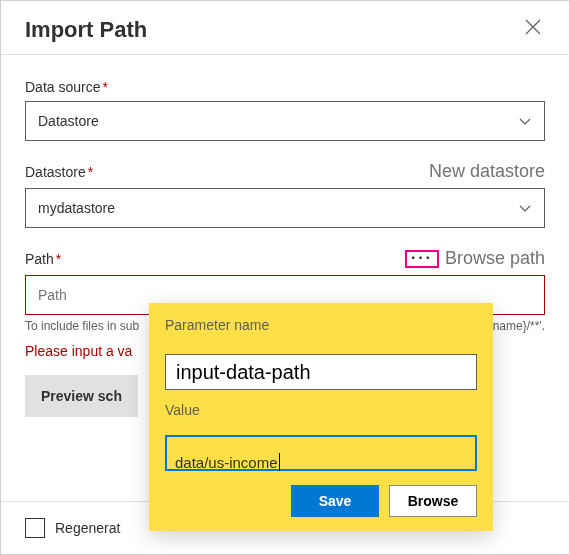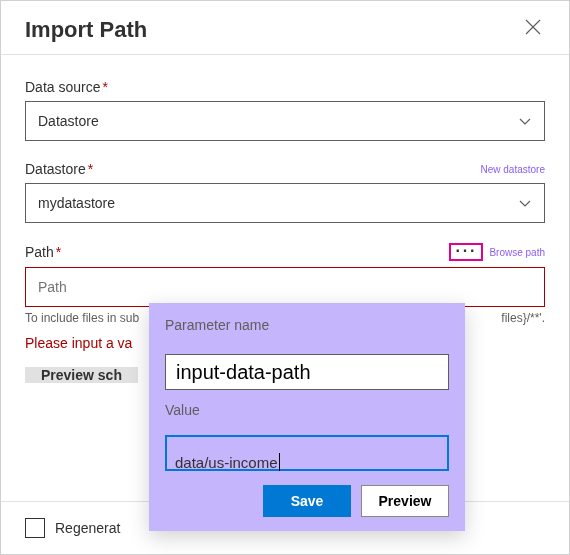--- a/index.html
+++ b/index.html
@@ -48,22 +48,22 @@
   }
   .label {
     font-size: 14px;
     color: #323130;
   }
   .req {
     color: #a80000;
     margin-left: 2px;
   }
   .link {
-    color: #8b5cf6;
-    font-size: 10px;
+    color: #737373;
+    font-size: 18px;
     cursor: pointer;
   }
   .select {
     display: flex;
     justify-content: space-between;
     align-items: center;
     border: 1px solid #605e5c;
     height: 40px;
     padding: 0 12px;
     background: #fff;
@@ -92,21 +92,21 @@
   }
   .error-text {
     font-size: 14px;
     color: #a80000;
     margin-top: 10px;
   }
   .preview-btn {
     margin-top: 16px;
     display: inline-block;
     background: #e1e1e1;
-    padding: 0 16px;
+    padding: 13px 16px;
     font-weight: 600;
     font-size: 14px;
     cursor: pointer;
   }
   .footer {
     position: absolute;
     left: 0; right: 0; bottom: 0;
     border-top: 1px solid #e1e1e1;
     padding: 16px 24px;
     display: flex;
@@ -131,22 +131,22 @@
   }
   .right-actions {
     display: flex;
     align-items: center;
   }
   
   .popover {
     position: absolute;
     top: 302px;
     left: 148px;
-    width: 316px;
-    background: #c4b5fd;
+    width: 344px;
+    background: #fde047;
     box-shadow: 0 6px 20px rgba(0,0,0,0.18);
     padding: 14px 16px 14px 16px;
     z-index: 10;
   }
   .pop-label {
     font-size: 14px;
     color: #605e5c;
     margin-bottom: 4px;
   }
   .pop-input {
@@ -261,21 +261,21 @@
           <span>Path</span><span class="req">*</span>
         </div>
         <div class="right-actions">
           <span class="ellipsis-box">···</span>
           <span class="link">Browse path</span>
         </div>
       </div>
       <input class="input error" placeholder="Path" style="">
       <div class="help-text">
         <span>To include files in sub</span>
-        <span style="float:right">files}/**'.</span>
+        <span style="float:right">name}/**'.</span>
       </div>
       <div class="error-text">Please input a va</div>
     </div>
 
     <div class="preview-btn">Preview sch</div>
 
   </div>
 
   <div class="footer">
     <span class="checkbox-box"></span>
@@ -290,17 +290,17 @@
       <div class="value-wrap">
         <div class="pop-input focused"></div>
         <div class="value-display">
           <span>data/us-income</span>
             <span class="caret"></span>
         </div>
       </div>
     </div>
     <div class="pop-actions">
       <button class="btn primary">Save</button>
-      <button class="btn">Preview</button>
+      <button class="btn">Browse</button>
     </div>
   </div>
 
 </div>
 
 </body></html>

